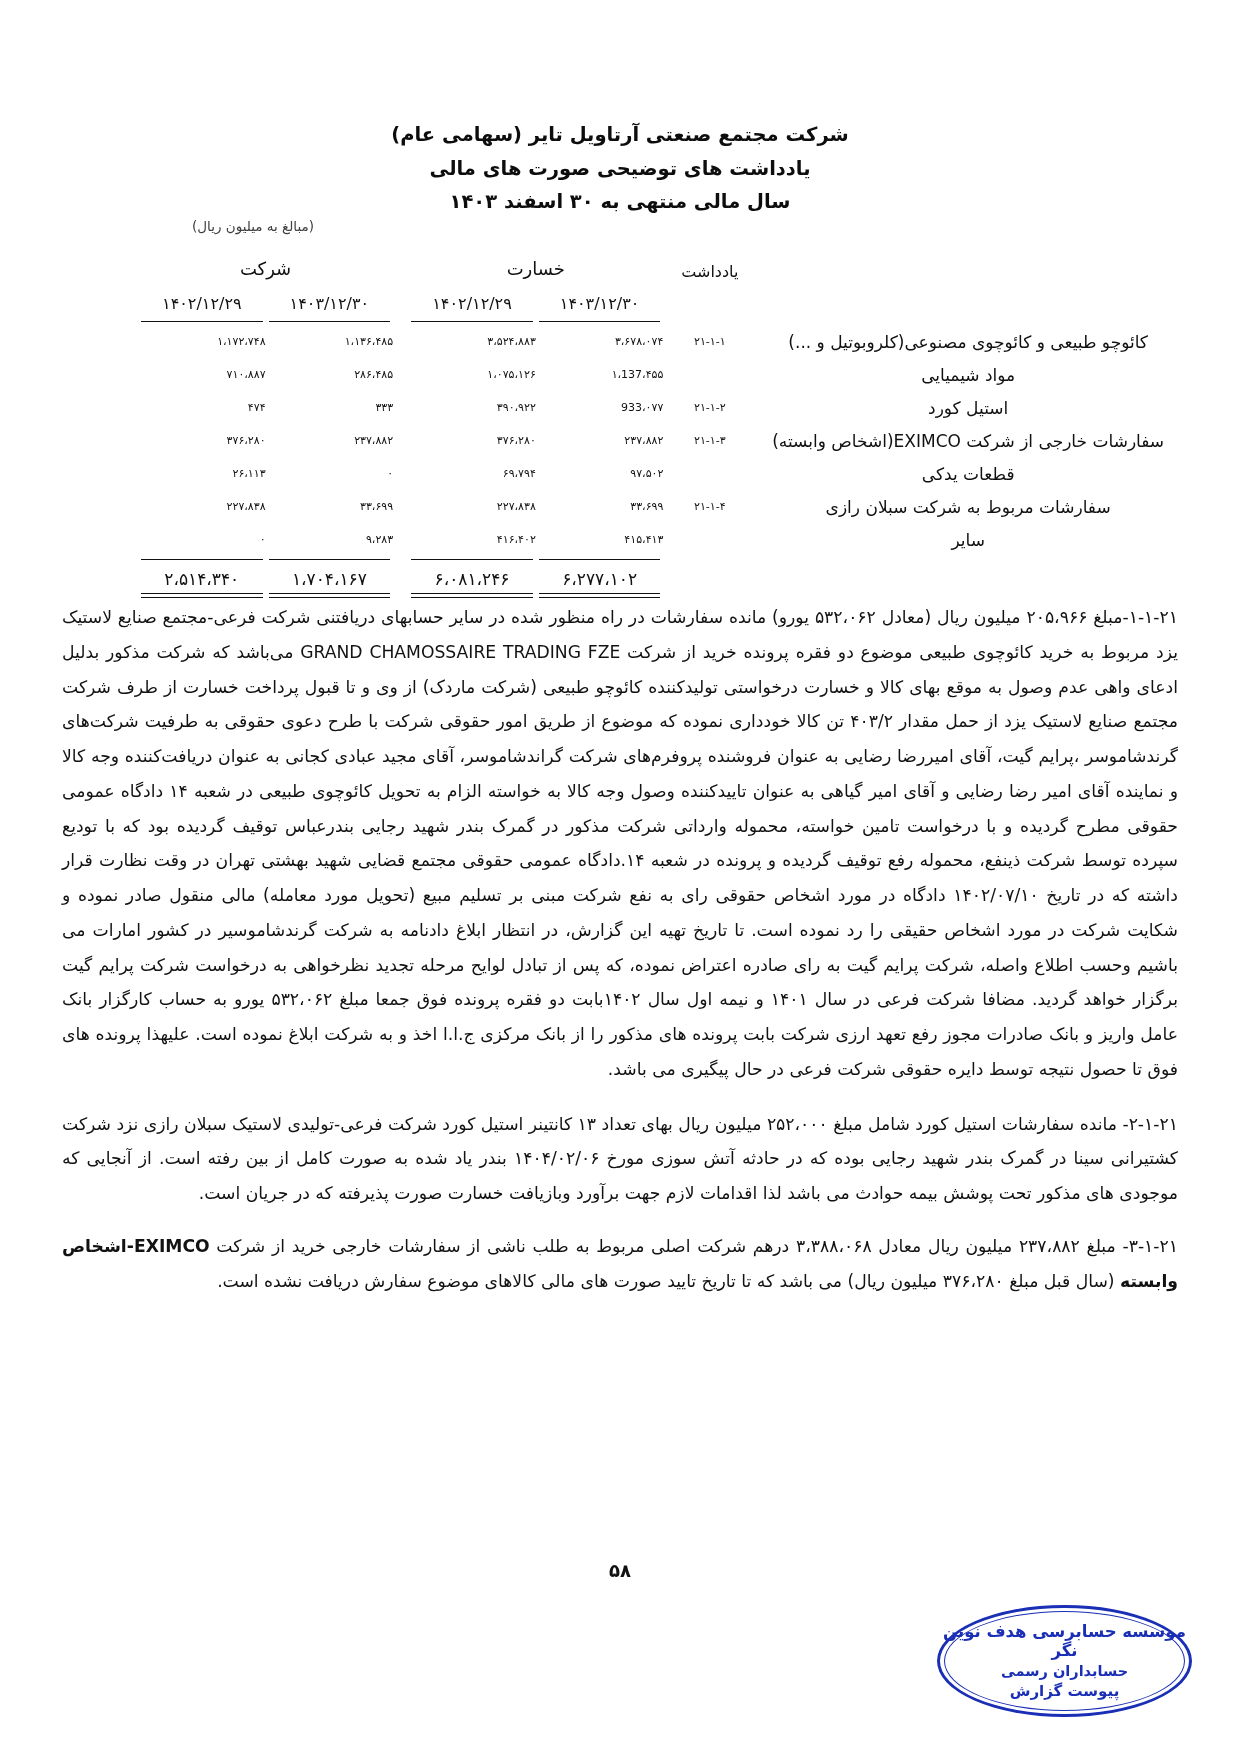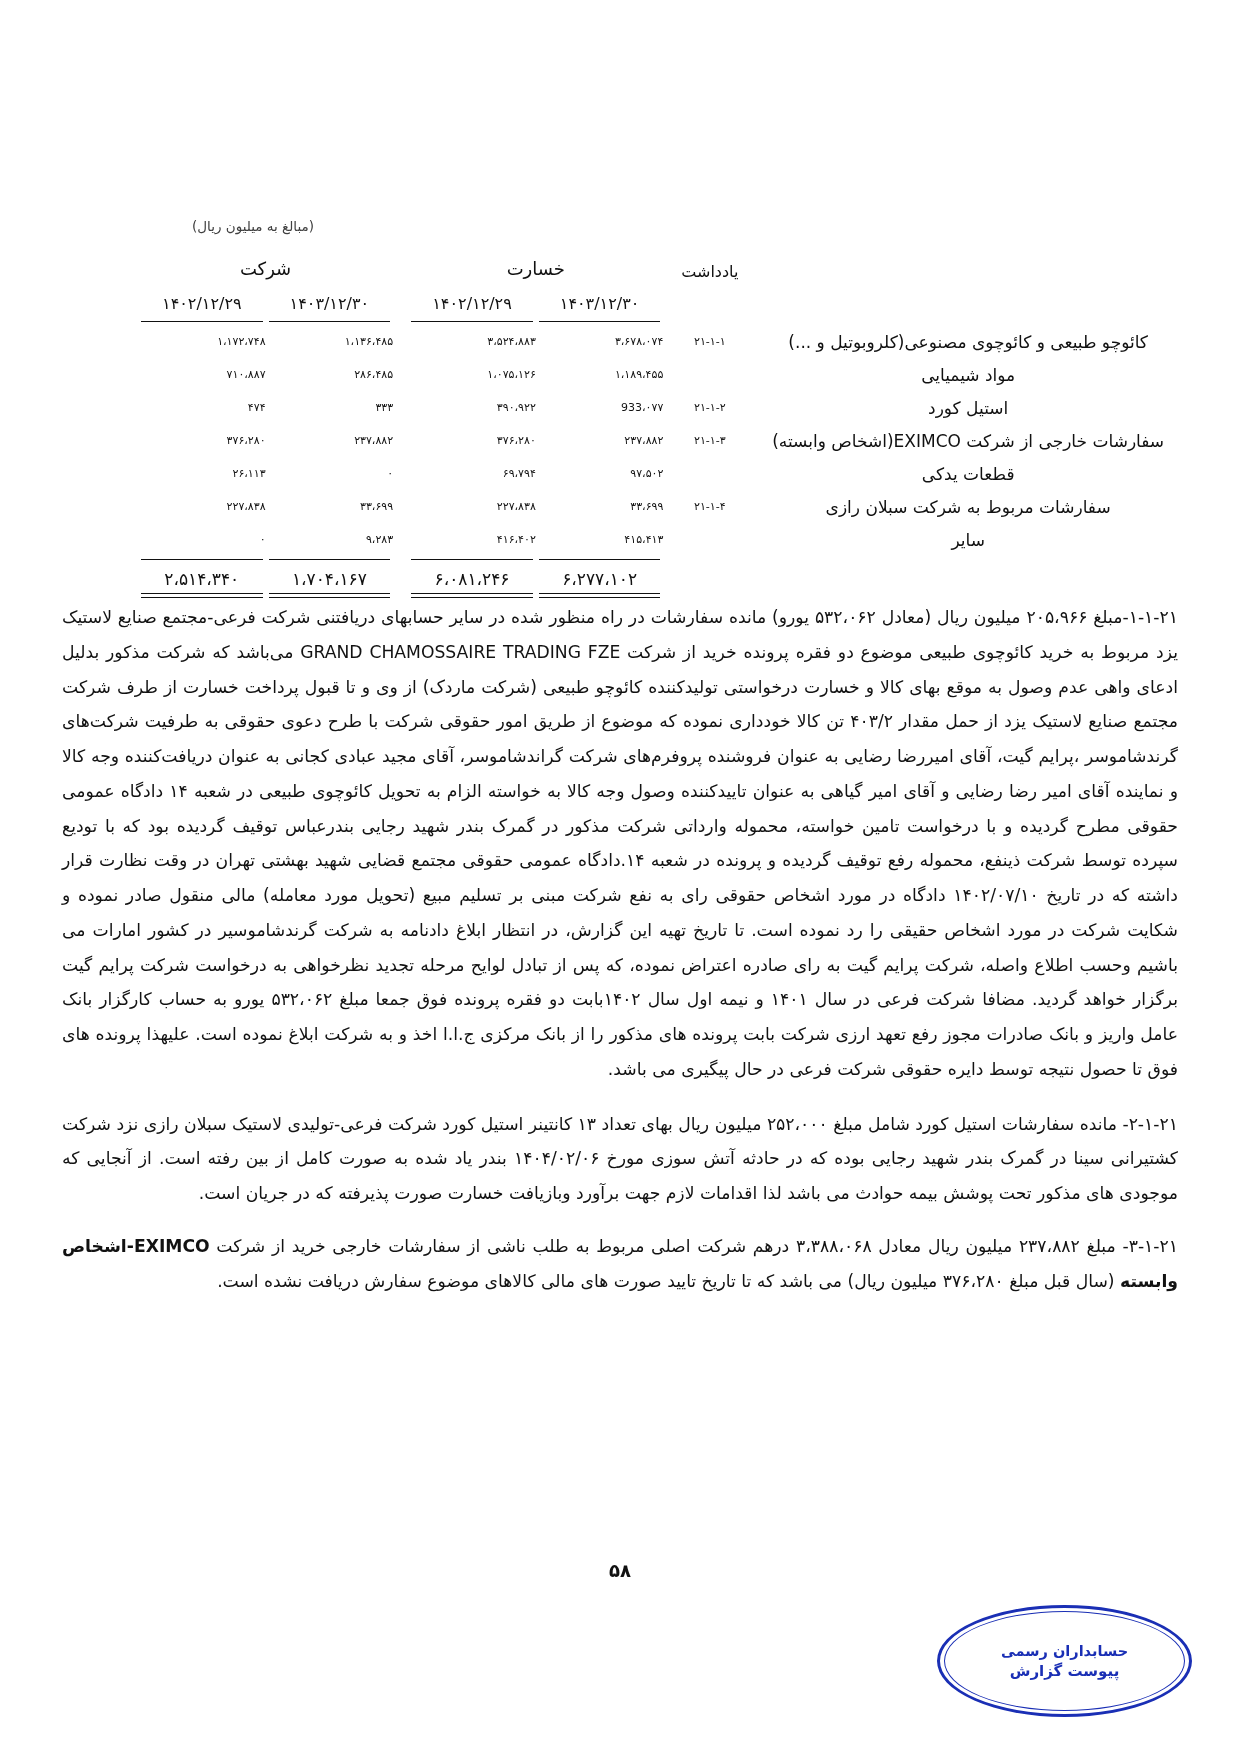--- a/index.html
+++ b/index.html
@@ -193,20 +193,25 @@
   }
   .stamp .l1 { font-size: 16.5px; }
   .stamp .l2 { font-size: 14.5px; }
   .stamp .l3 { font-size: 15px; text-align: center; }
 </style>
 </head>
 <body>
 
 <div class="page">
 
+  <div class="doc-header">
+    <div class="hline">شرکت مجتمع صنعتی آرتاویل تایر  (سهامی عام)</div>
+    <div class="hline">یادداشت های توضیحی صورت های مالی</div>
+    <div class="hline">سال مالی منتهی به ۳۰ اسفند ۱۴۰۳</div>
+  </div>
 
   <div class="units-note">(مبالغ به میلیون ریال)</div>
 
   <div class="tbl-wrap">
     <table class="fin">
       <colgroup>
         <col class="col-label">
         <col class="col-note">
         <col class="col-num">
         <col class="col-num">
@@ -282,21 +287,21 @@
         <td>۳،۶۷۸،۰۷۴</td>
         <td>۳،۵۲۴،۸۸۳</td>
         <td></td>
         <td>۱،۱۳۶،۴۸۵</td>
         <td>۱،۱۷۲،۷۴۸</td>
       </tr>
 
       <tr class="body-row">
         <td class="col-label">مواد شیمیایی</td>
         <td class="col-note"></td>
-        <td>۱،۱۸۹،۴۵۵</td>
+        <td>۱،137،۴۵۵</td>
         <td>۱،۰۷۵،۱۲۶</td>
         <td></td>
         <td>۲۸۶،۴۸۵</td>
         <td>۷۱۰،۸۸۷</td>
       </tr>
 
       <tr class="body-row">
         <td class="col-label">استیل کورد</td>
         <td class="col-note">۲۱-۱-۲</td>
         <td>933،۰۷۷</td>
@@ -412,18 +417,19 @@
     <p class="tight">۲-۱-۲۱- مانده سفارشات استیل کورد شامل مبلغ ۲۵۲،۰۰۰ میلیون ریال بهای تعداد ۱۳ کانتینر استیل کورد شرکت فرعی-تولیدی لاستیک سبلان رازی نزد شرکت کشتیرانی سینا در گمرک بندر شهید رجایی بوده که در حادثه آتش سوزی مورخ ۱۴۰۴/۰۲/۰۶ بندر یاد شده به صورت کامل از بین رفته است. از آنجایی که  موجودی های مذکور تحت پوشش بیمه حوادث می باشد لذا  اقدامات لازم جهت برآورد وبازیافت خسارت صورت پذیرفته که در جریان است.</p>
     <p><span>۳-۱-۲۱- مبلغ ۲۳۷،۸۸۲ میلیون ریال معادل ۳،۳۸۸،۰۶۸ درهم شرکت اصلی مربوط به طلب ناشی از سفارشات خارجی خرید از شرکت </span><b>EXIMCO</b><b>-<span>اشخاص وابسته</span></b><span> (سال قبل مبلغ ۳۷۶،۲۸۰ میلیون ریال) می باشد که تا تاریخ تایید صورت های مالی کالاهای موضوع سفارش دریافت نشده است.</span></p>
   </div>
 
   <div class="page-number">۵۸</div>
 
   <div class="stamp">
     <div class="oval"></div>
     <div class="oval inner"></div>
     <div class="lines">
+      <div class="l1">موسسه حسابرسی هدف نوین نگر</div>
       <div class="l2">حسابداران رسمی</div>
       <div class="l3">پیوست گزارش</div>
     </div>
   </div>
 
 </div>
 
 </body></html>

